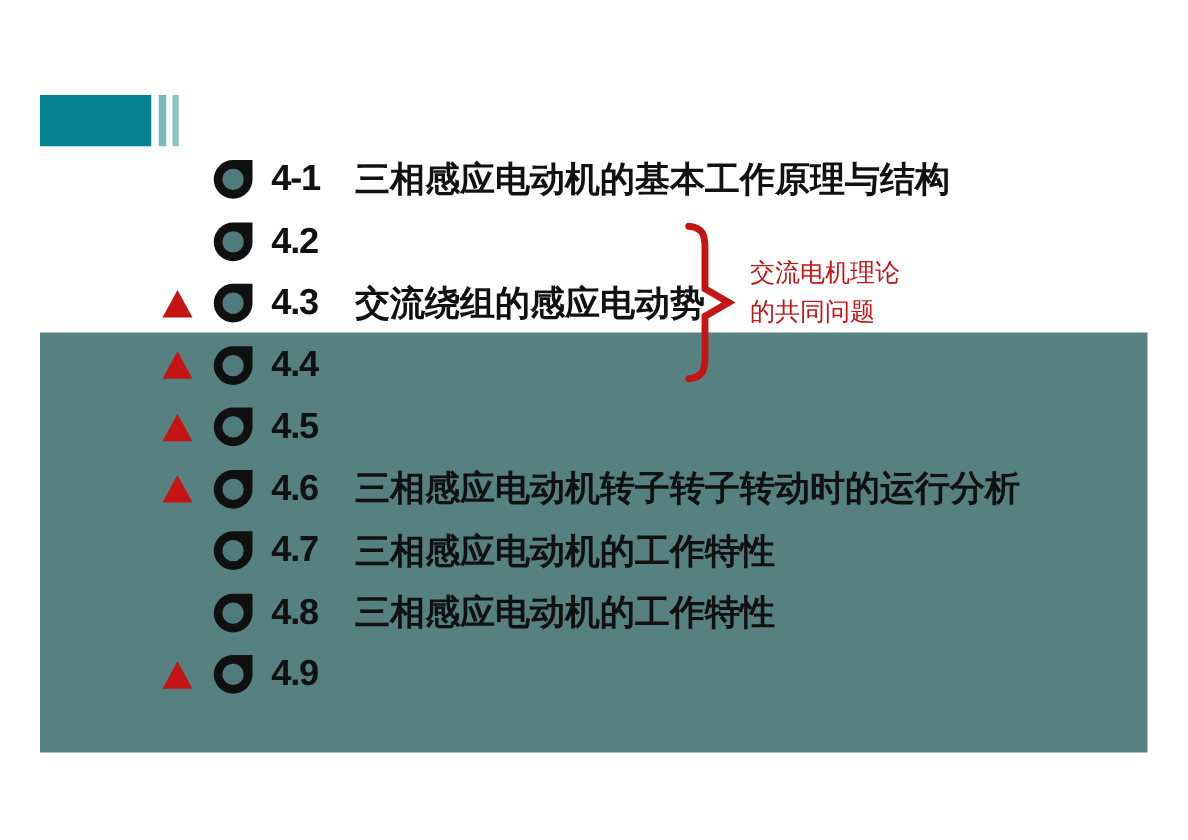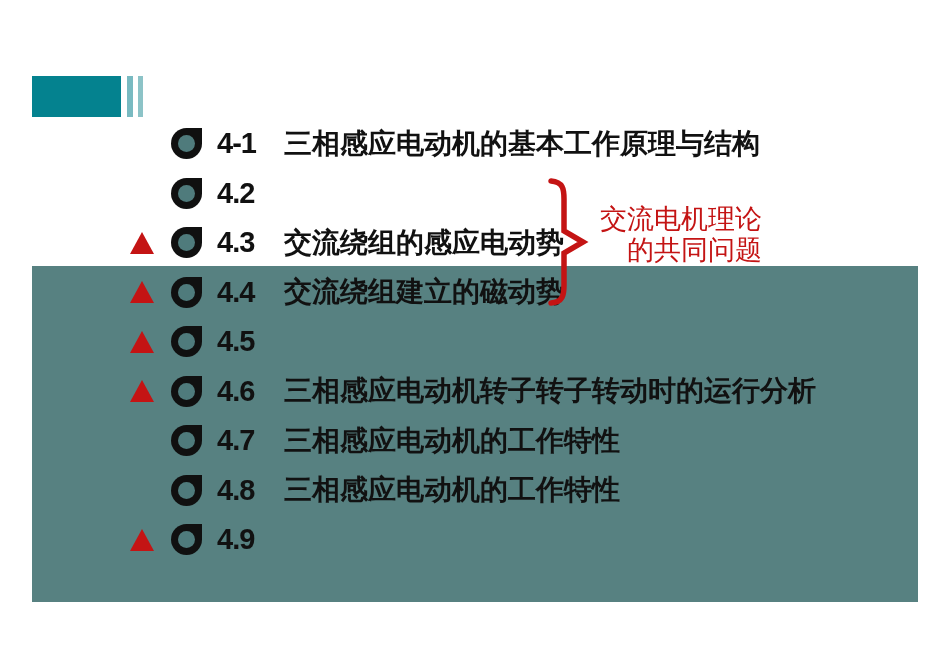--- a/index.html
+++ b/index.html
@@ -22,22 +22,22 @@
        border-bottom:22px solid var(--red);}
   .bullet{width:31px;height:31px;margin-left:17px;background:var(--ring);
           border-radius:50% 0 50% 50%;position:relative;flex:0 0 auto;}
   .bullet::after{content:"";position:absolute;left:7px;top:7px;width:17px;height:17px;
           border-radius:50%;background:var(--hole);}
   .num{margin-left:15px;width:67px;font-size:29px;font-weight:bold;color:#111;
        letter-spacing:-1px;flex:0 0 auto;}
   .title{font-size:28px;font-weight:bold;color:#111;letter-spacing:0px;white-space:nowrap;}
   
   .brace{position:absolute;left:545px;top:177px;}
-  .note{position:absolute;left:600px;top:204px;font-size:27px;line-height:31px;
-        color:var(--red);white-space:nowrap;text-align:right;}
+  .note{position:absolute;left:600px;top:204px;font-size:20px;line-height:31px;
+        color:var(--red);white-space:nowrap;}
   .note span{display:block;}
 </style>
 </head>
 <body>
 
 <div id="slide" style="--red: #c41414; --teal-bg: #578181; --deco-main: #04828f; --deco-b1: #79bac1; --deco-b2: #8cc3c7; --ring: #101010; --hole: #4f7b7c;">
 
   <div class="deco deco-main"></div>
   <div class="deco deco-b1"></div>
   <div class="deco deco-b2"></div>
@@ -67,21 +67,20 @@
       <span class="bullet"></span>
       <span class="num">4.3</span>
       <span class="title">交流绕组的感应电动势</span>
     </div>
     <div class="row">
       <span class="tri-slot">
           <span class="tri"></span>
         </span>
       <span class="bullet"></span>
       <span class="num">4.4</span>
-      <span class="title">交流绕组建立的磁动势</span>
     </div>
     <div class="row">
       <span class="tri-slot">
           <span class="tri"></span>
         </span>
       <span class="bullet"></span>
       <span class="num">4.5</span>
     </div>
     <div class="row">
       <span class="tri-slot">

